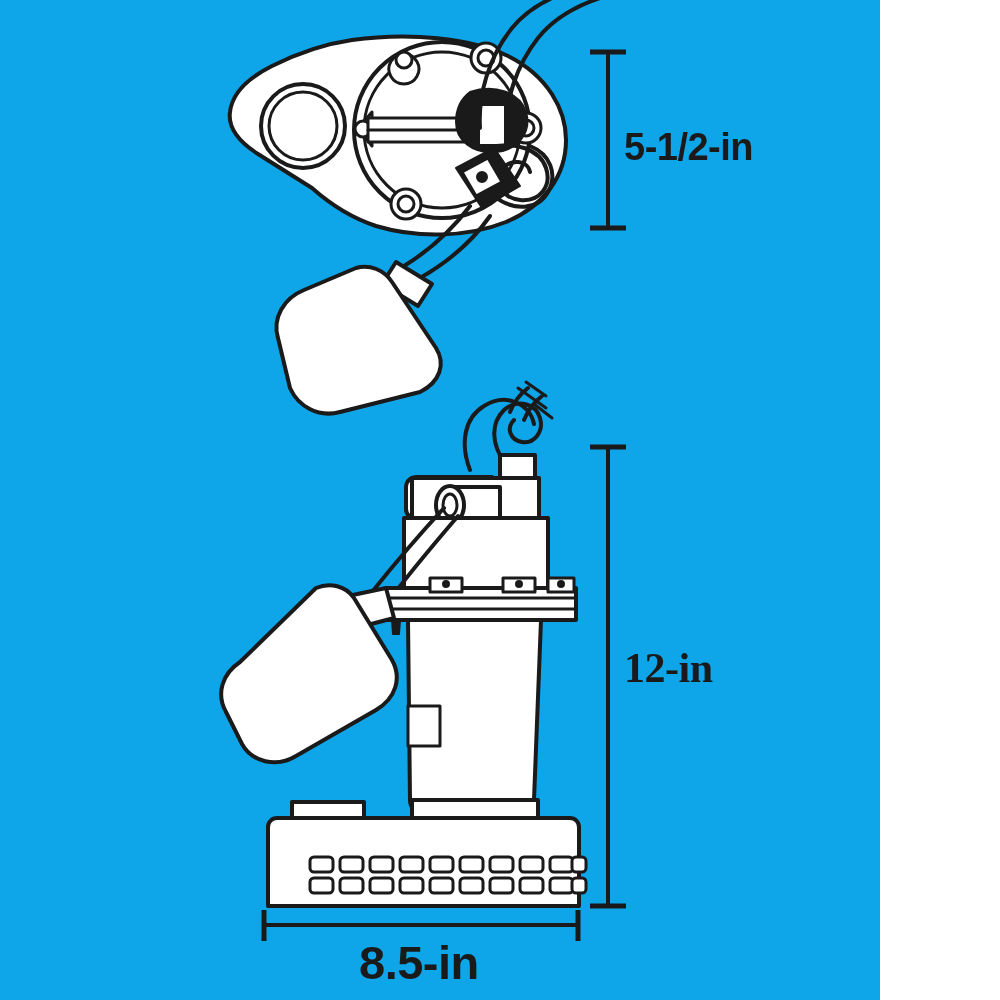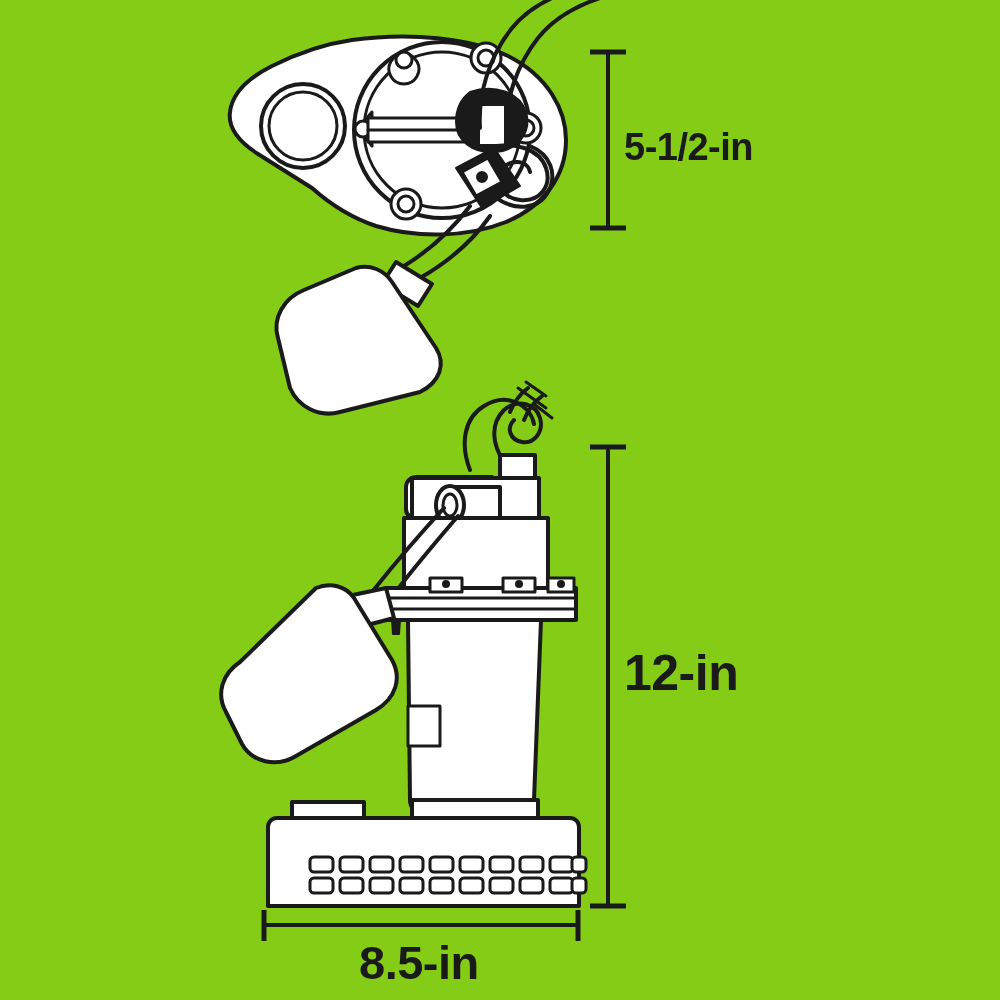--- a/index.html
+++ b/index.html
@@ -6,23 +6,23 @@
   html, body {
     margin: 0;
     padding: 0;
     background: #ffffff;
   }
   body {
     font-family: "Liberation Sans", sans-serif;
   }
   #drawing-root {
     position: relative;
-    width: 1000px;
+    width: 880px;
     height: 1000px;
-    background: #84cc16;
+    background: #0ea5e9;
     overflow: hidden;
   }
   #drawing-svg {
     position: absolute;
     left: 0;
     top: 0;
     width: 1000px;
     height: 1000px;
     display: block;
   }
@@ -81,21 +81,22 @@
     letter-spacing: -0.5px;
   }
   #label-height-top {
     left: 624px;
     top: 126px;
     font-size: 38px;
   }
   #label-height-bottom {
     left: 624px;
     top: 644px;
-    font-size: 50px;
+    font-size: 42px;
+    font-family: Liberation Serif, serif;
   }
   #label-width-bottom {
     left: 359px;
     top: 935px;
     font-size: 47px;
   }
 </style>
 </head>
 <body>
 

